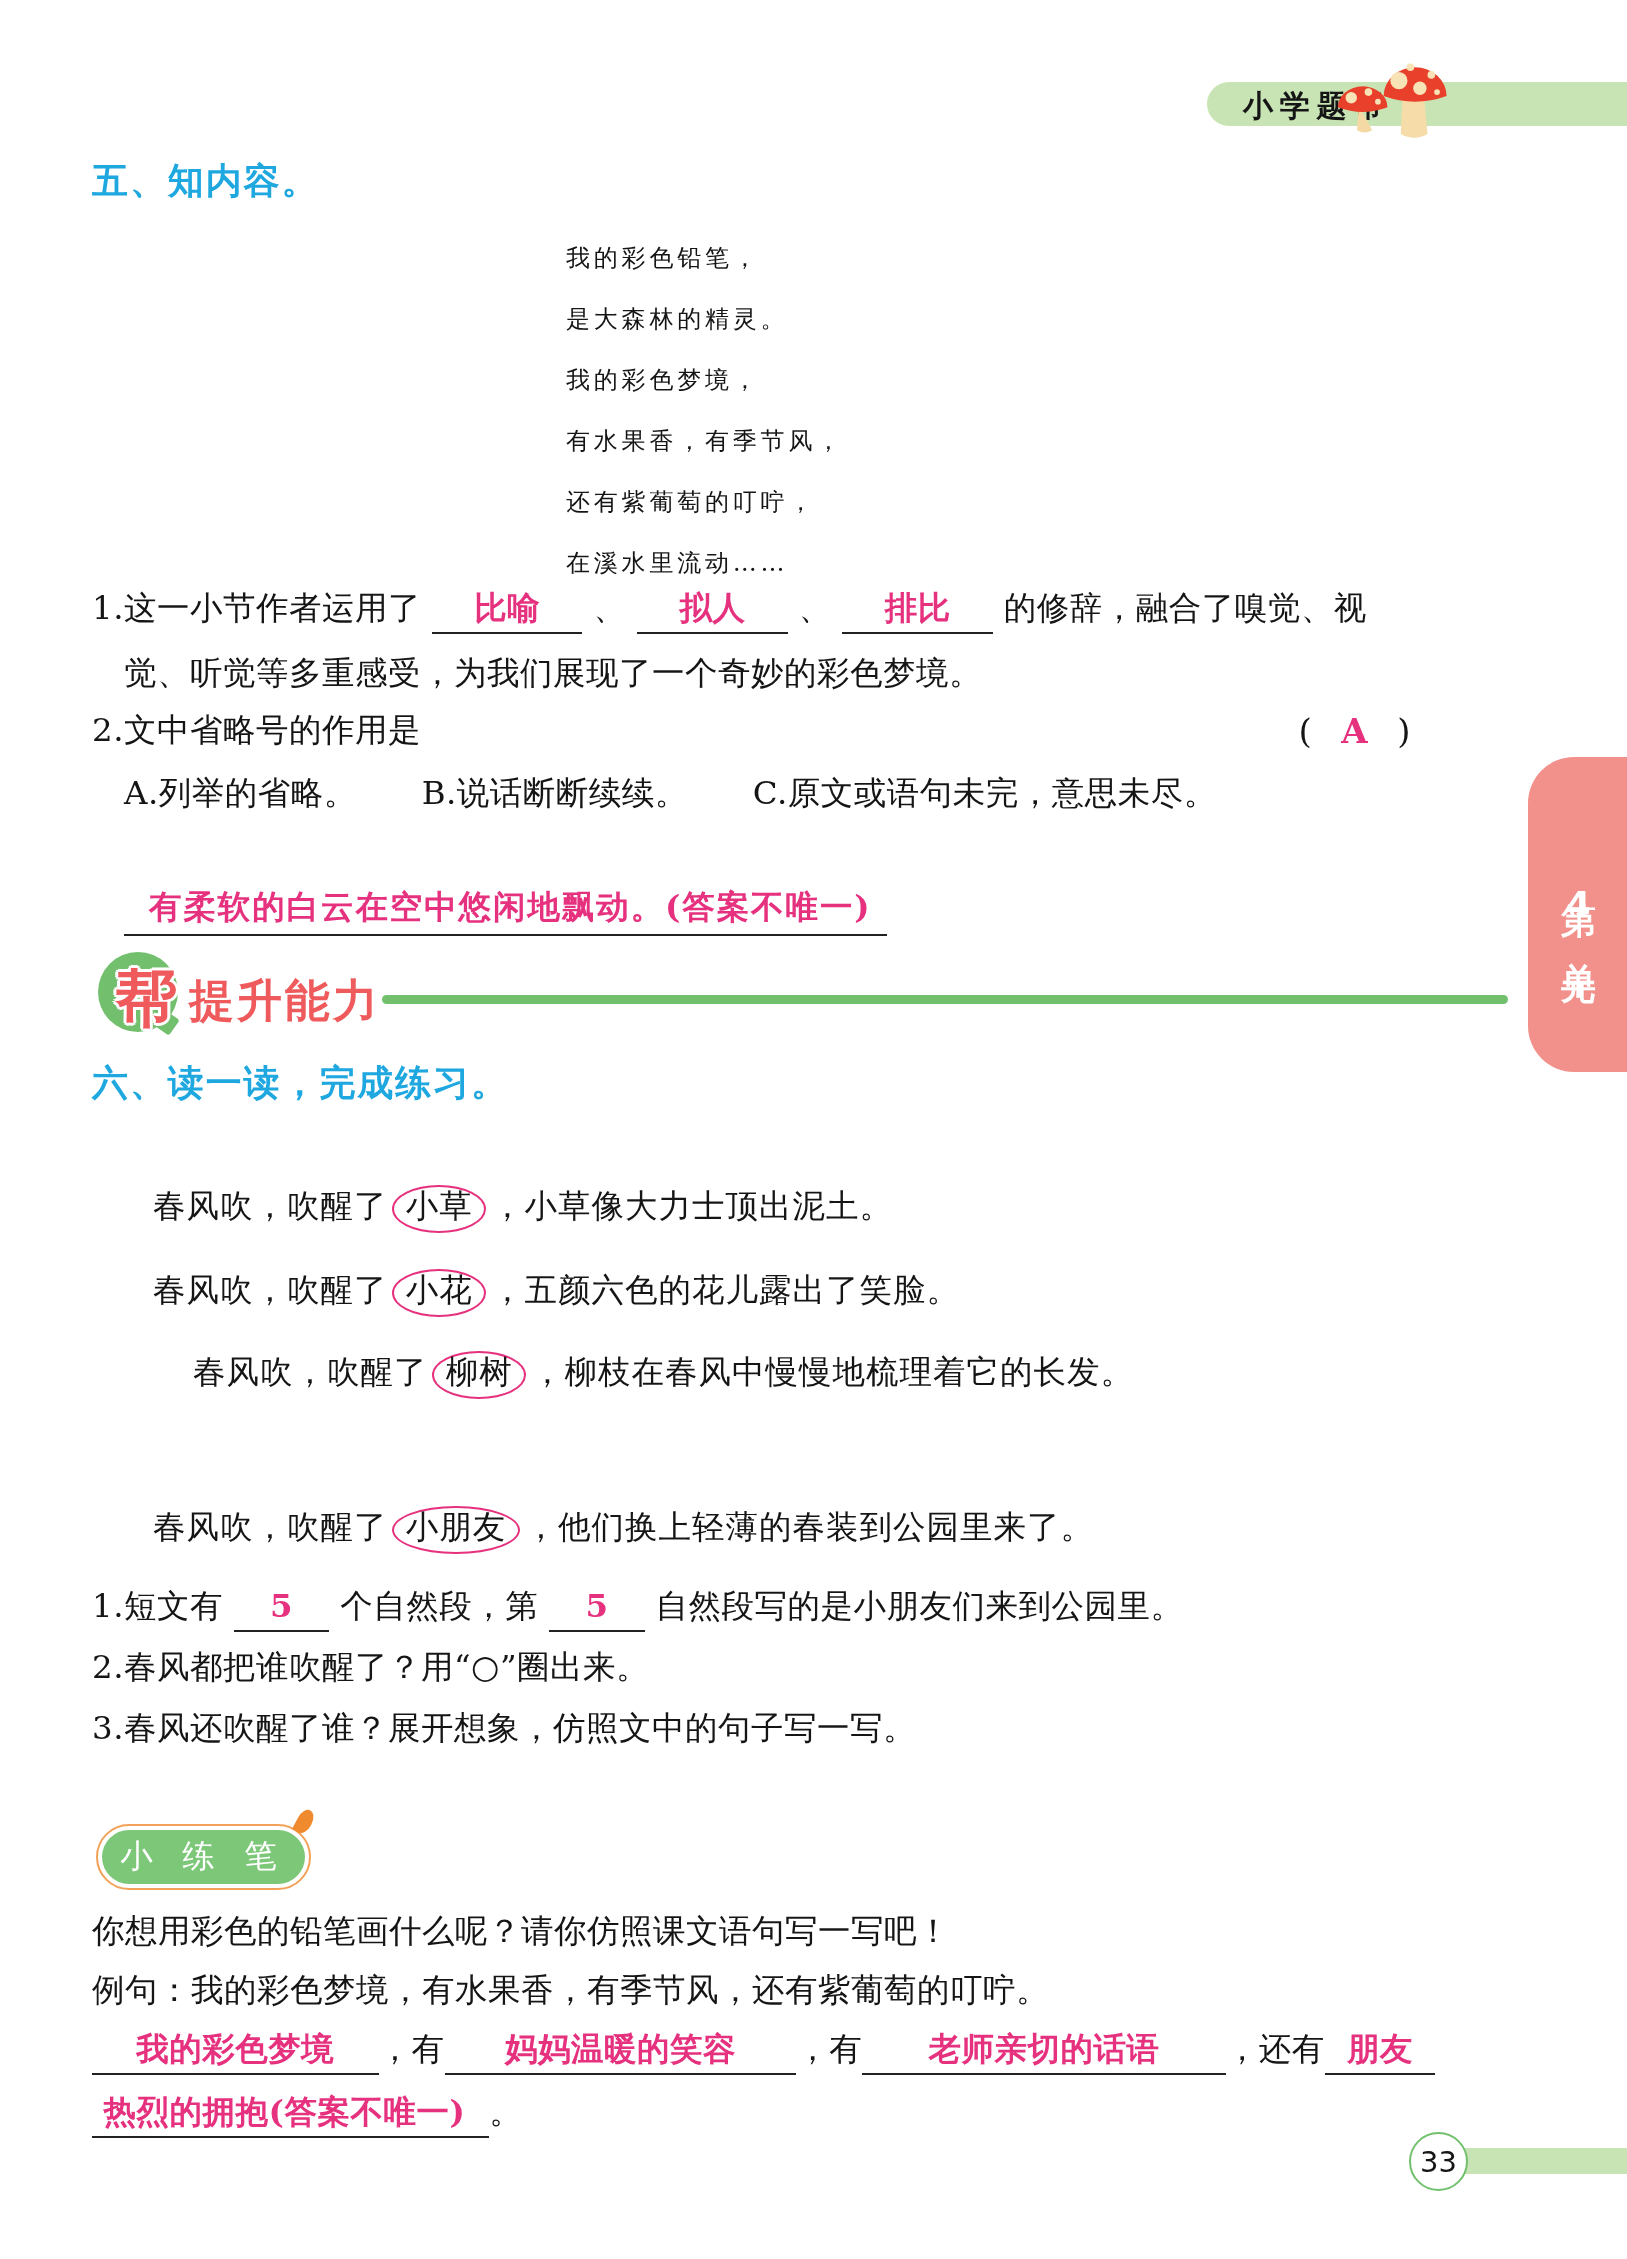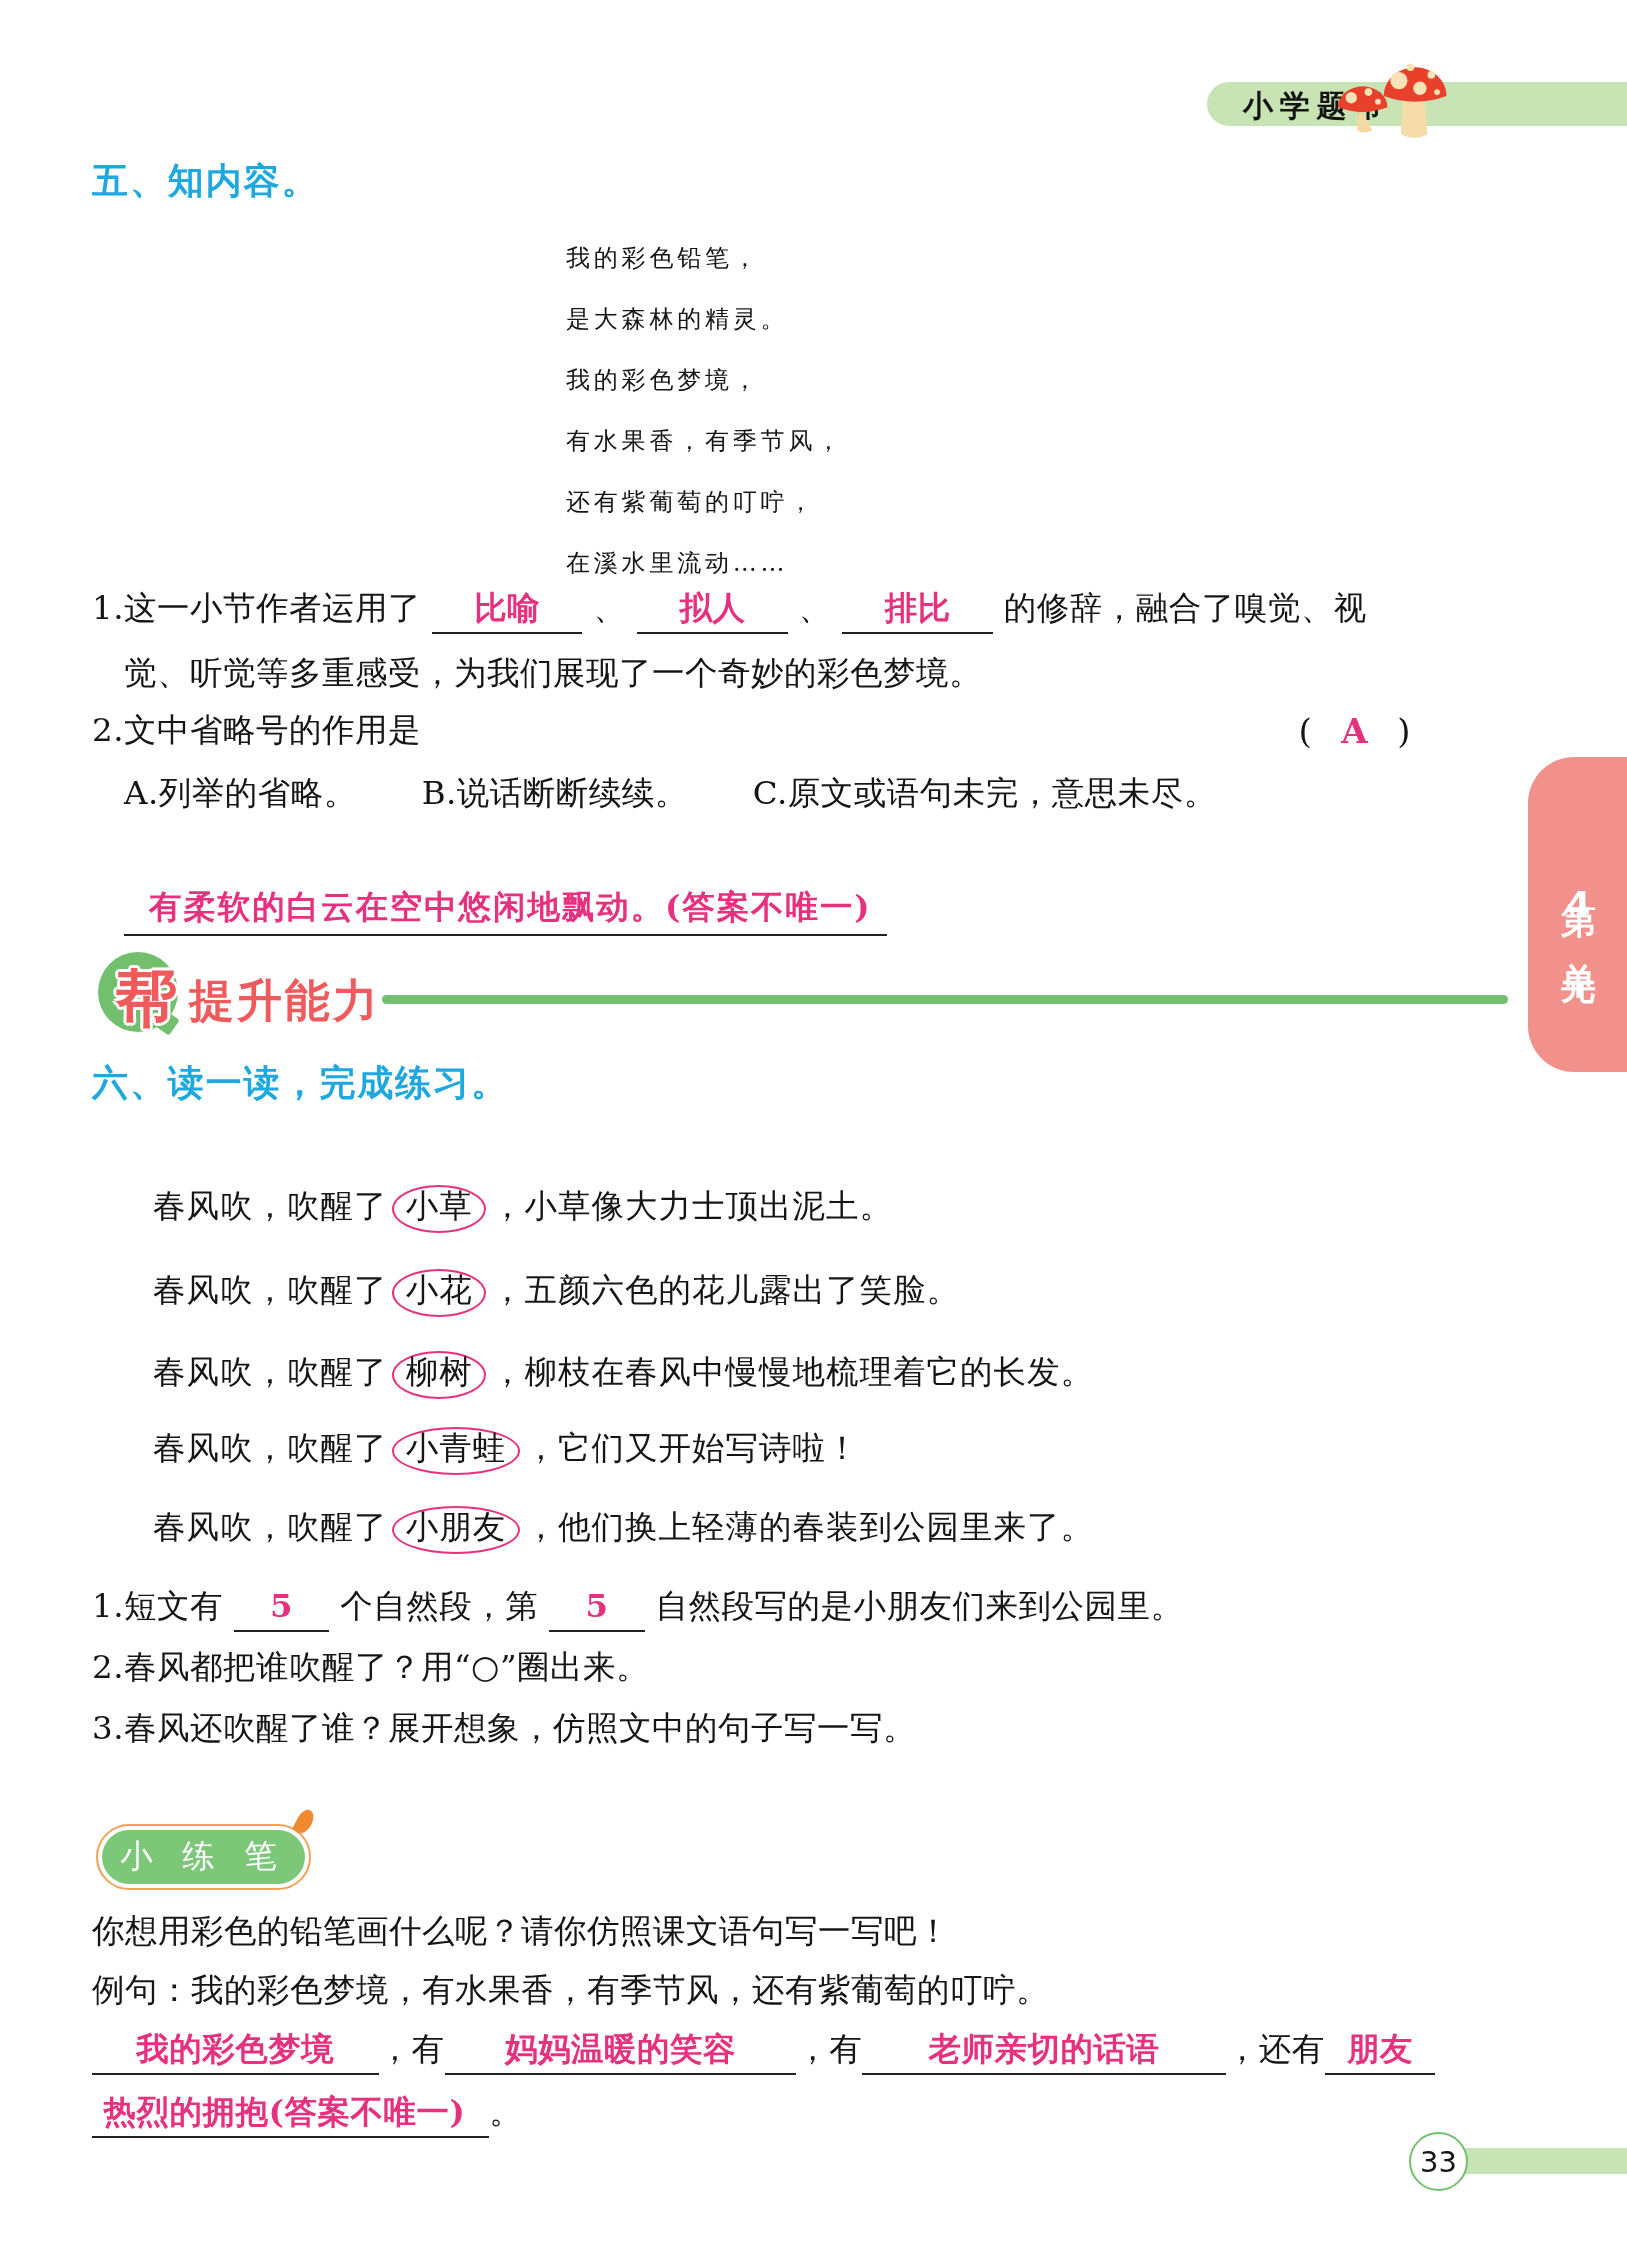--- a/index.html
+++ b/index.html
@@ -156,25 +156,22 @@
   </div>
 
   <div class="abs h-blue" style="left:92px;top:1059px;">六、读一读，完成练习。</div>
 
   <div class="abs pline" style="top:1185px;">
     <span>春风吹，吹醒了</span><span class="circled">小草</span><span>，小草像大力士顶出泥土。</span>
   </div>
   <div class="abs pline" style="top:1269px;">
     <span>春风吹，吹醒了</span><span class="circled">小花</span><span>，五颜六色的花儿露出了笑脸。</span>
   </div>
-  <div class="abs pline" style="top:1351px;">
+  <div class="abs pline" style="top:1351px;margin-left:40px;">
     <span>春风吹，吹醒了</span><span class="circled">柳树</span><span>，柳枝在春风中慢慢地梳理着它的长发。</span>
-  </div>
-  <div class="abs pline" style="top:1427px;">
-    <span>春风吹，吹醒了</span><span class="circled">小青蛙</span><span>，它们又开始写诗啦！</span>
   </div>
   <div class="abs pline" style="top:1506px;">
     <span>春风吹，吹醒了</span><span class="circled">小朋友</span><span>，他们换上轻薄的春装到公园里来了。</span>
   </div>
 
   <div class="abs qtext" style="left:92px;top:1585px;">
     <span>1.短文有</span>
     <span class="blank" style="min-width:88px;">5</span>
     <span>个自然段，第</span>
     <span class="blank" style="min-width:88px;">5</span>

